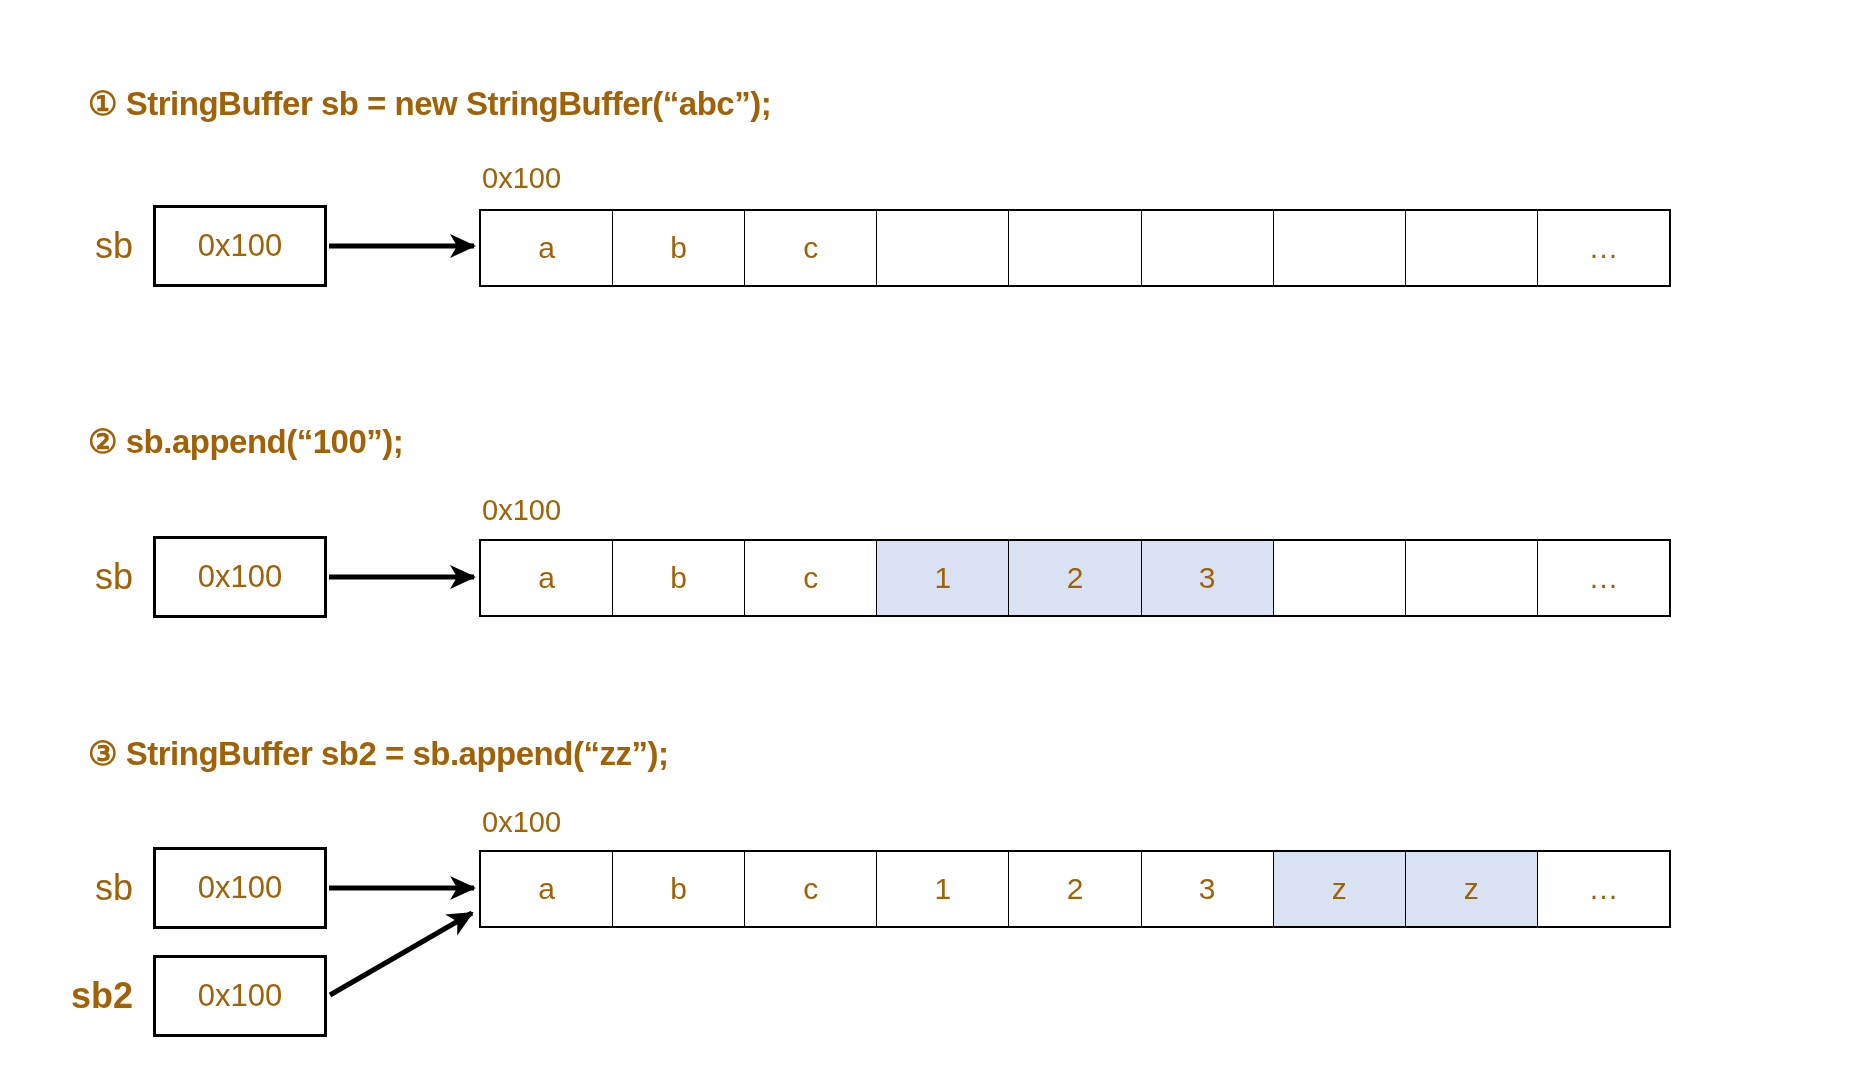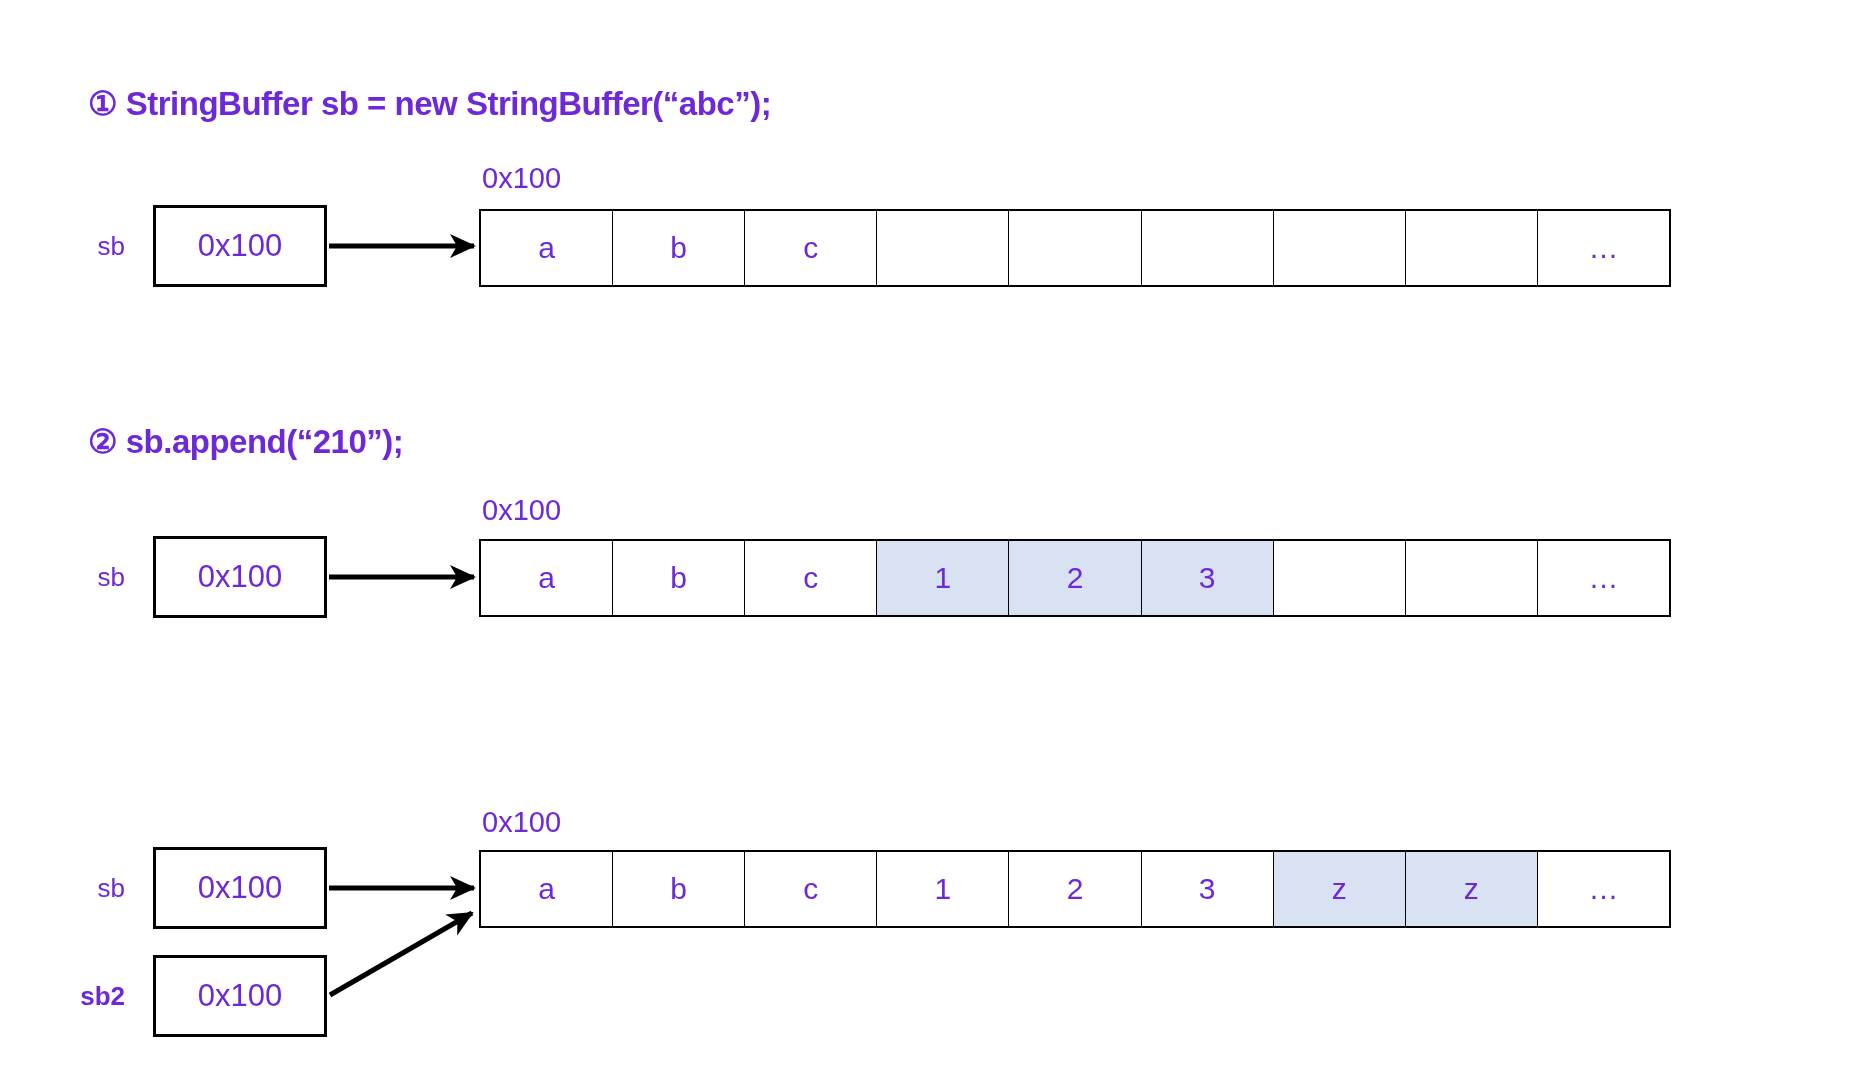--- a/index.html
+++ b/index.html
@@ -2,45 +2,45 @@
 <html><head>
 <meta charset="utf-8">
 <style>
   html, body { margin: 0; padding: 0; background: #ffffff; }
   .canvas {
     position: relative;
     width: 1860px;
     height: 1079px;
     background: #ffffff;
     font-family: "Liberation Sans", sans-serif;
-    color: #6d28d9;
+    color: #a16207;
     overflow: hidden;
   }
   .heading {
     position: absolute;
     left: 88px;
     font-size: 33px;
     font-weight: bold;
     letter-spacing: -0.5px;
     white-space: nowrap;
   }
   .addr-label {
     position: absolute;
     left: 482px;
     font-size: 29px;
     white-space: nowrap;
   }
   .ptr-label {
     position: absolute;
-    left: 40px;
+    left: 48px;
     width: 85px;
     height: 82px;
     line-height: 82px;
     text-align: right;
-    font-size: 26px;
+    font-size: 36px;
     white-space: nowrap;
   }
   .ptr-box {
     position: absolute;
     left: 153px;
     width: 174px;
     height: 82px;
     border: 3px solid #000000;
     box-sizing: border-box;
     background: #ffffff;
@@ -97,21 +97,21 @@
     <div class="cell">b</div>
     <div class="cell">c</div>
     <div class="cell"></div>
     <div class="cell"></div>
     <div class="cell"></div>
     <div class="cell"></div>
     <div class="cell"></div>
     <div class="cell">…</div>
   </div>
 
-  <div class="heading" style="top:422px;">② sb.append(“210”);</div>
+  <div class="heading" style="top:422px;">② sb.append(“100”);</div>
 
   <div class="addr-label" style="top:494px;">0x100</div>
 
   <div class="ptr-label" style="top:536px;">sb</div>
 
   <div class="ptr-box" style="top:536px;">
     <span>0x100</span>
   </div>
 
   <div class="heap-array" style="top:539px;">
@@ -119,20 +119,21 @@
     <div class="cell">b</div>
     <div class="cell">c</div>
     <div class="cell" style="background: rgb(217, 226, 243);">1</div>
     <div class="cell" style="background: rgb(217, 226, 243);">2</div>
     <div class="cell" style="background: rgb(217, 226, 243);">3</div>
     <div class="cell"></div>
     <div class="cell"></div>
     <div class="cell">…</div>
   </div>
 
+  <div class="heading" style="top:734px;">③ StringBuffer sb2 = sb.append(“zz”);</div>
 
   <div class="addr-label" style="top:806px;">0x100</div>
 
   <div class="ptr-label" style="top:847px;">sb</div>
 
   <div class="ptr-box" style="top:847px;">
     <span>0x100</span>
   </div>
 
   <div class="ptr-label" style="top:955px;font-weight:bold;">sb2</div>

